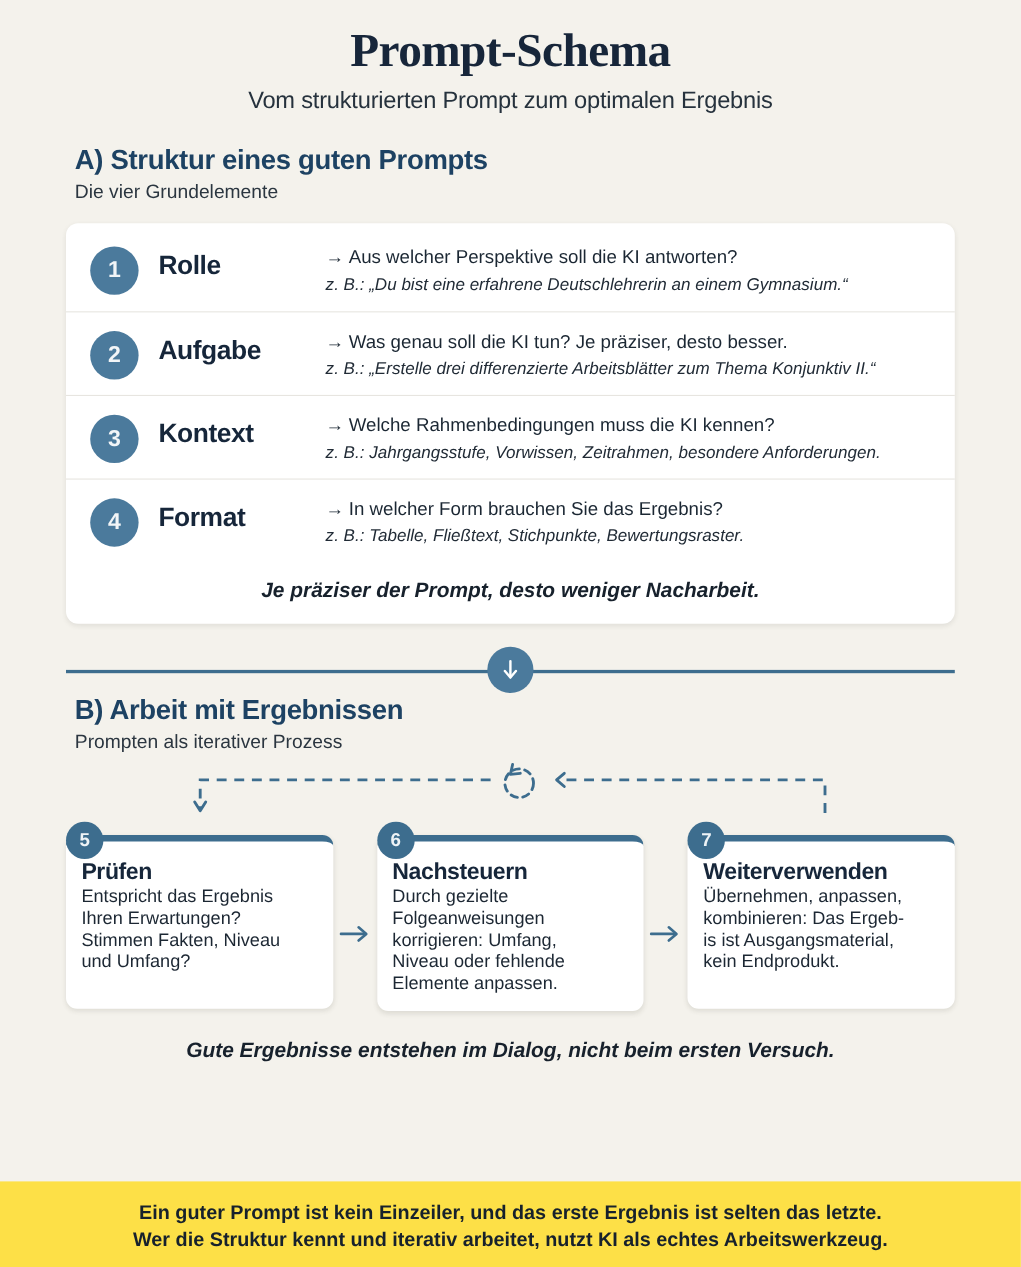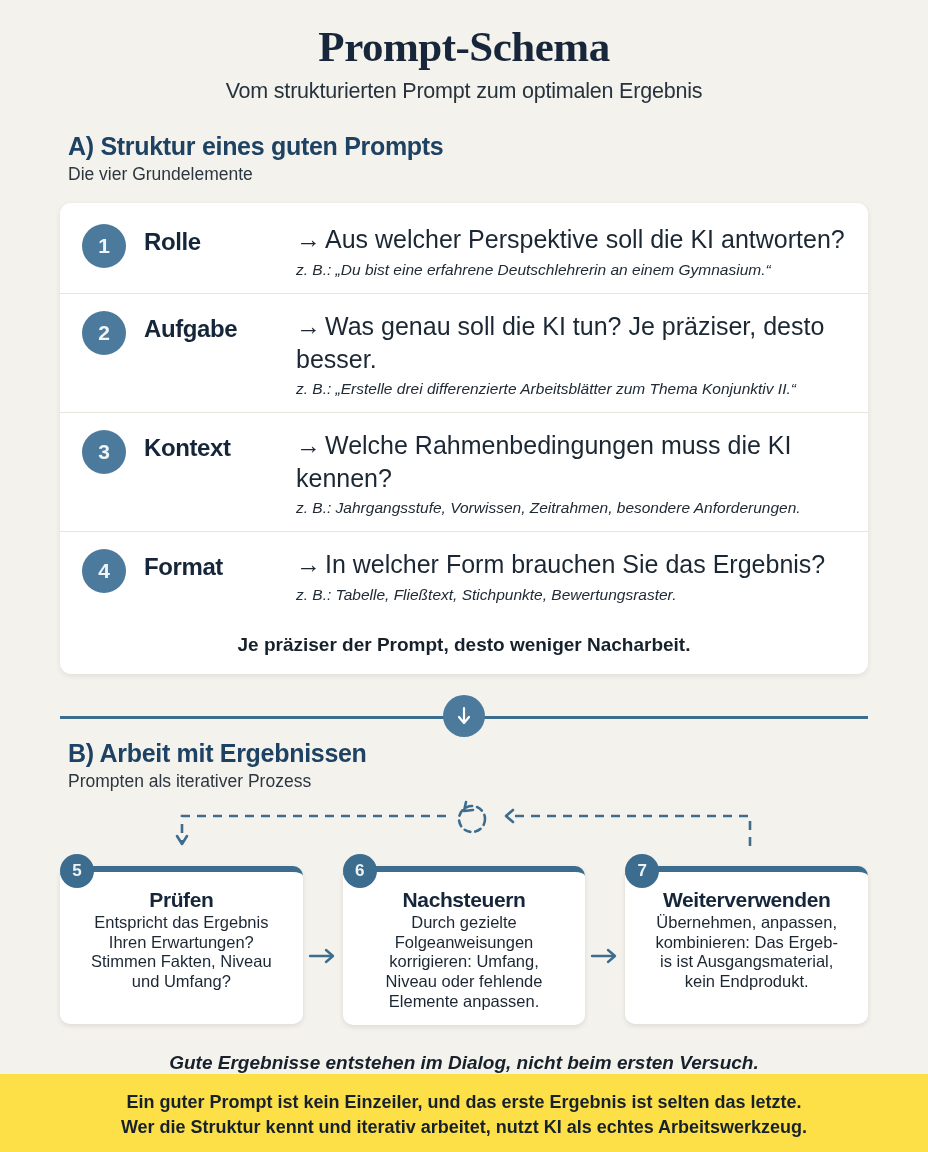--- a/index.html
+++ b/index.html
@@ -102,37 +102,38 @@
     color: #16263a;
     margin-left: 18px;
     margin-top: 7px;
     letter-spacing: -0.4px;
   }
   .row-body {
     flex: 1 1 auto;
     padding-top: 2px;
   }
   .row-q {
-    font-size: 25px;
+    font-size: 17px;
     color: #1b2733;
     line-height: 1.3;
   }
   .row-q .arrow-glyph {
     margin-right: 4px;
   }
   .row-ex {
     font-size: 15.5px;
     font-style: italic;
     color: #212b36;
     margin-top: 4px;
     line-height: 1.3;
   }
   .struct-note {
     text-align: center;
     font-size: 19px;
+    font-style: italic;
     font-weight: bold;
     color: #17212c;
     padding: 16px 10px 6px 10px;
   }
 
   
   .divider-wrap {
     position: relative;
     margin: 21px 60px 0 60px;
     height: 44px;
@@ -187,21 +188,20 @@
     flex: 1 1 0;
     padding-top: 12px;
   }
   .proc-card {
     background: #ffffff;
     border-radius: 10px;
     border-top: 6px solid #3d6d8e;
     box-shadow: 0 2px 5px rgba(60,55,45,0.12);
     padding: 10px 14px 14px 14px;
     min-height: 128px;
-    text-align: center;
   }
   .proc-badge {
     position: absolute;
     left: 0px;
     top: 0px;
     width: 34px;
     height: 34px;
     border-radius: 50%;
     background: #3d6d8e;
     color: #eef3f6;

